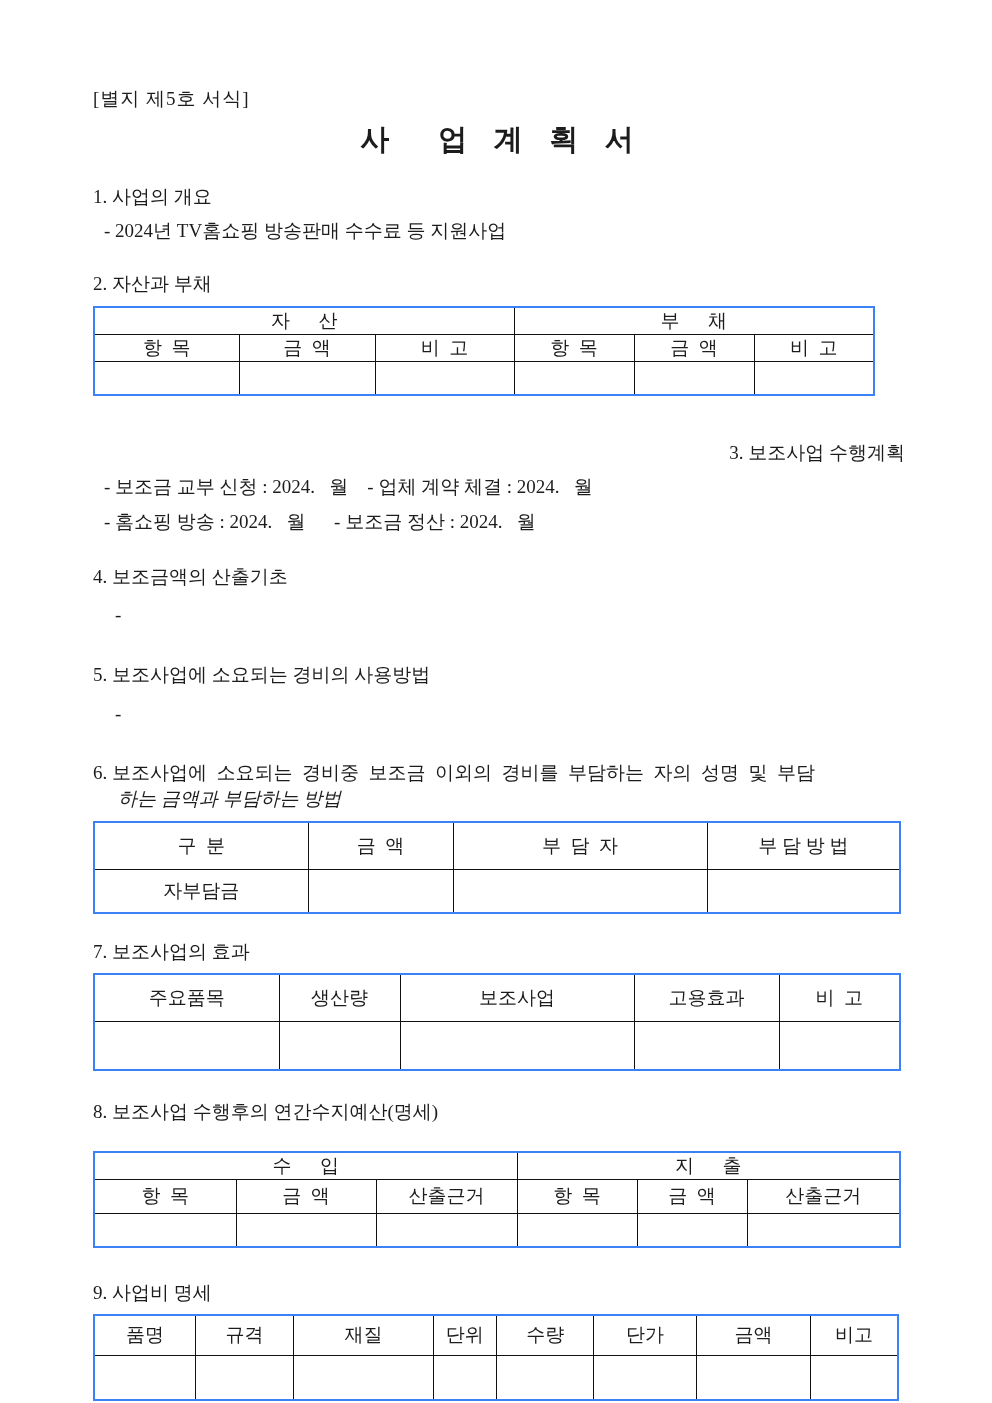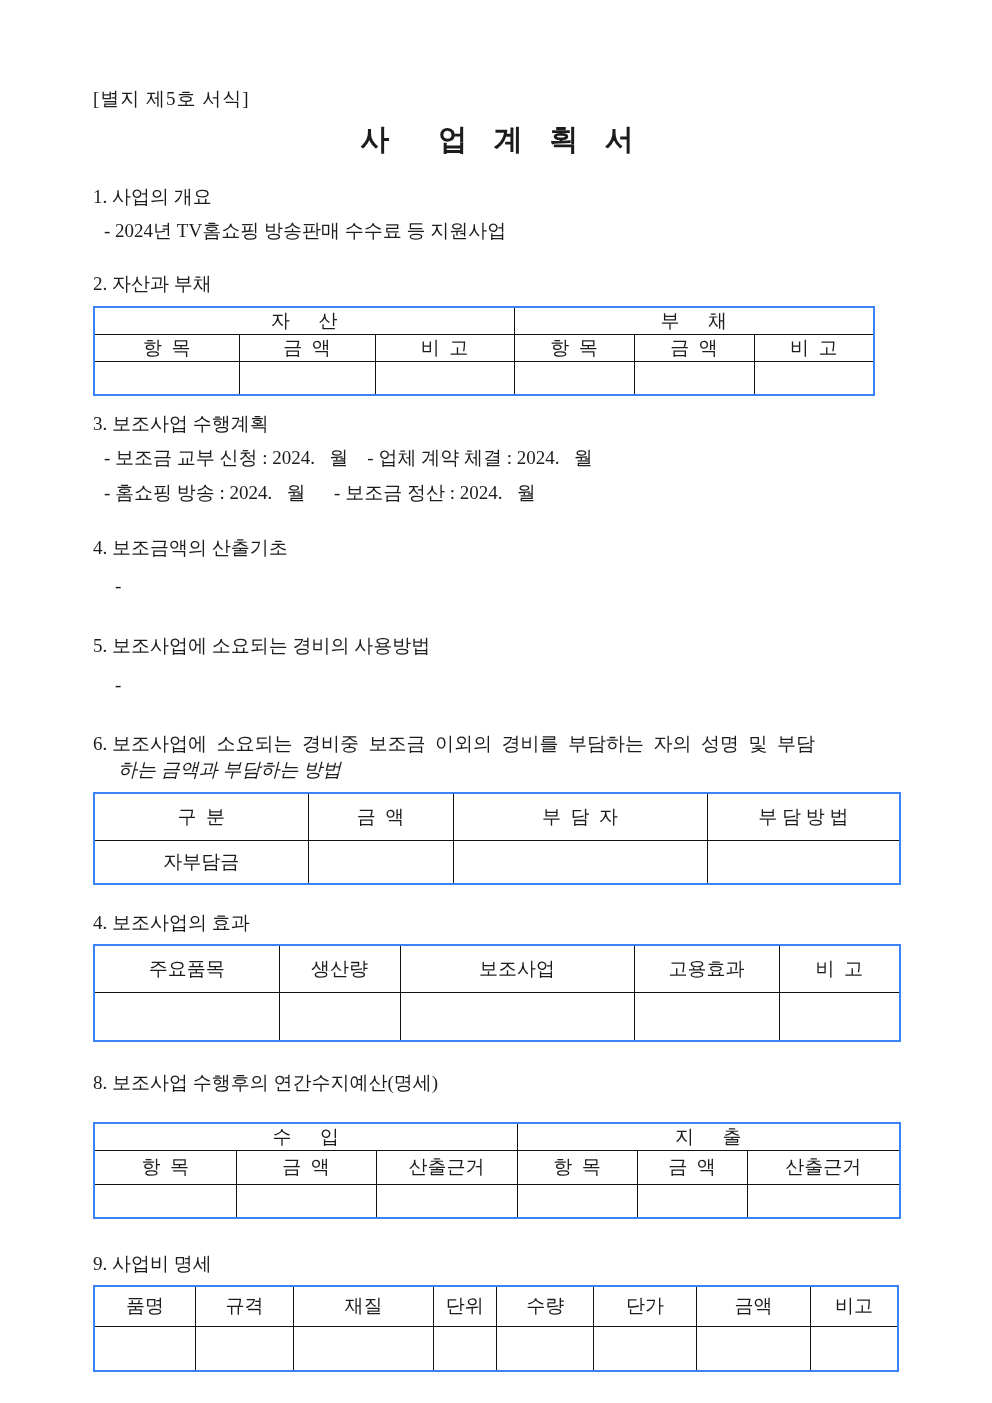--- a/index.html
+++ b/index.html
@@ -42,21 +42,21 @@
   .sec-item-dash {
     font-size: 19px;
     padding-left: 22px;
     line-height: 26px;
   }
   .wrap-indent { padding-left: 25px; font-style: italic; }
   .mt-s1  { margin-top: 24px; }
   .mt-s1i { margin-top: 8px; }
   .mt-s2  { margin-top: 27px; }
   .mt-t2  { margin-top: 9px; }
-  .mt-s3  { margin-top: 15px; }
+  .mt-s3  { margin-top: 44px; text-align: right; }
   .mt-l1  { margin-top: 8px; }
   .mt-l2  { margin-top: 9px; }
   .mt-s4  { margin-top: 29px; }
   .mt-d4  { margin-top: 12px; }
   .mt-s5  { margin-top: 34px; }
   .mt-d5  { margin-top: 13px; }
   .mt-s6  { margin-top: 33px; }
   .mt-t6  { margin-top: 9px; }
   .mt-s7  { margin-top: 25px; }
   .mt-t7  { margin-top: 8px; }
@@ -165,21 +165,21 @@
     </tr>
     <tr class="h42">
       <td>자부담금</td>
       <td></td>
       <td></td>
       <td></td>
     </tr>
   </tbody>
     </table>
 
-  <div class="sec-heading mt-s7">4. 보조사업의 효과</div>
+  <div class="sec-heading mt-s7">7. 보조사업의 효과</div>
   <table class="tbl-wide mt-t7">
     <colgroup>
       <col style="width:185px">
         <col style="width:121px">
         <col style="width:234px">
         <col style="width:145px">
         <col style="width:121px">
     </colgroup>
     <tbody>
         <tr class="h36">

